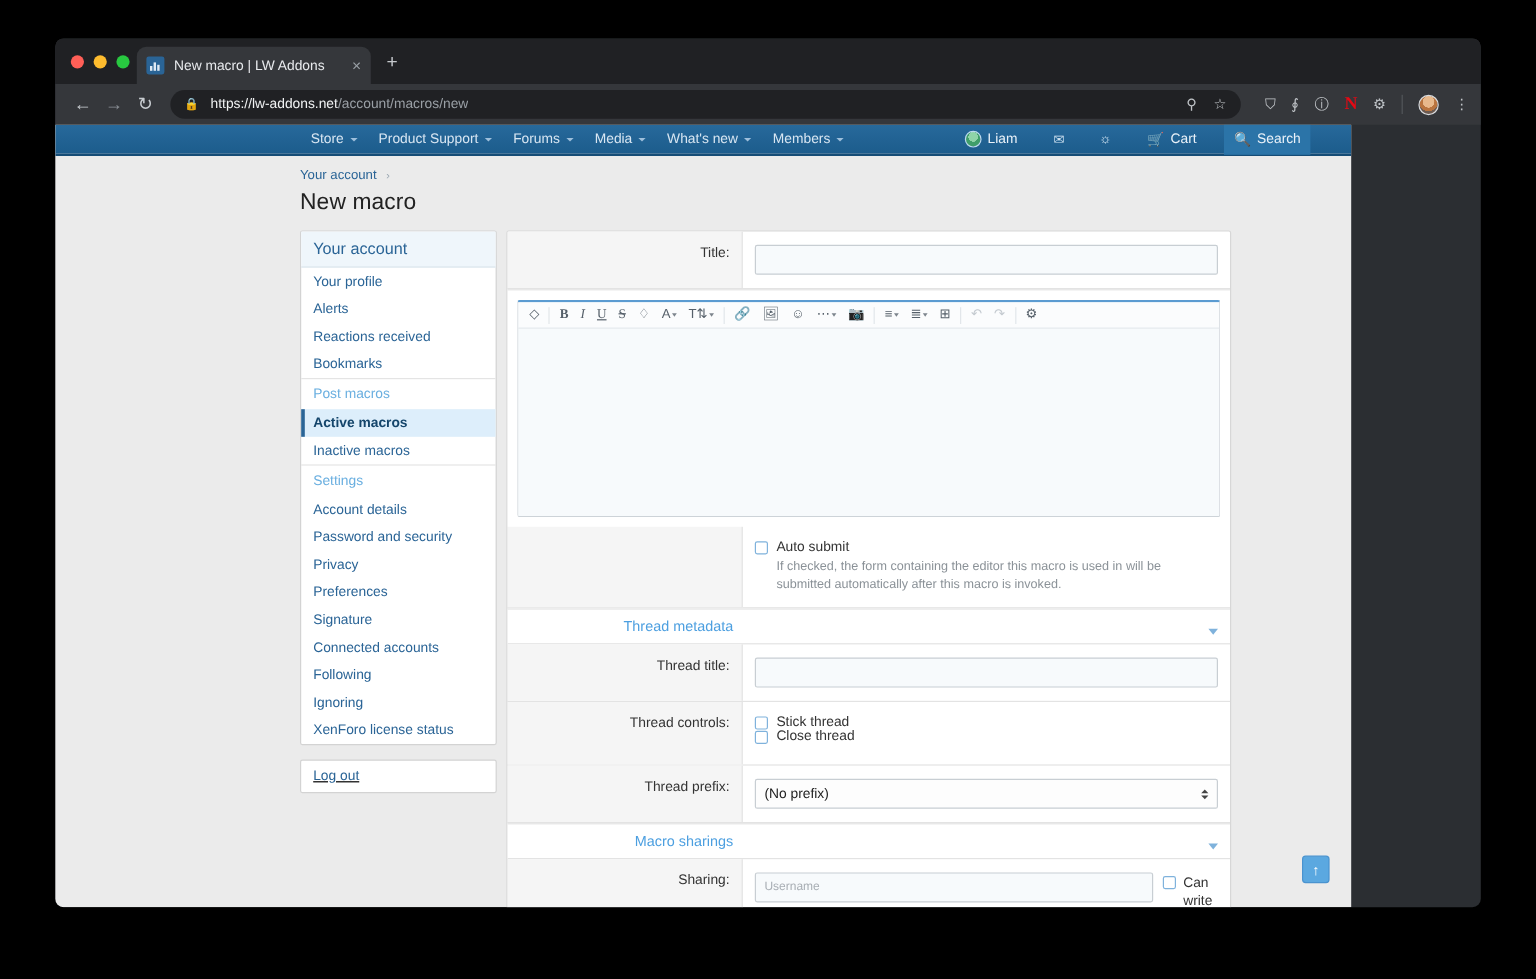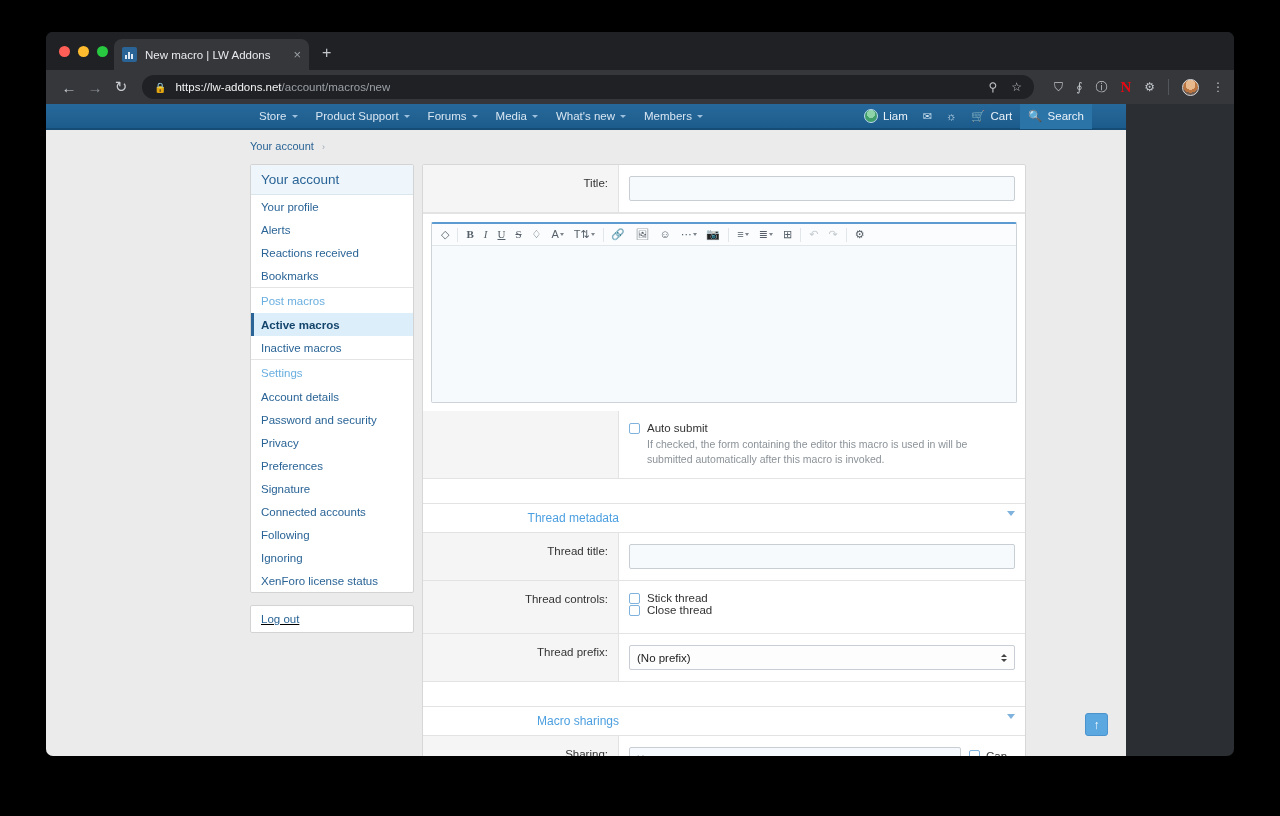--- a/index.html
+++ b/index.html
@@ -88,21 +88,21 @@
     height:26px; background:#1f6496;
     background:linear-gradient(#27699b,#1c5c8c);
     display:flex; align-items:center; position:relative;
     border-bottom:2px solid #154c76;
   }
   .navlinks { display:flex; margin-left:204px; }
   .navlink {
     color:#d8e6f2; font-size:11.5px; padding:0 9px; display:flex; align-items:center; gap:5px;
   }
   .caret { border-left:3.2px solid transparent; border-right:3.2px solid transparent; border-top:3.8px solid #9fc0dc; display:inline-block; }
-  .navright { display:flex; align-items:center; margin-left:auto; margin-right:34px; gap:0; }
+  .navright { display:flex; align-items:center; margin-left:auto; margin-right:34px; gap:15px; }
   .nav-user { display:flex; align-items:center; gap:5px; padding:0 8px; color:#eaf2f9; font-size:11.5px;}
   .nav-ava { width:14px;height:14px;border-radius:50%;
     background:radial-gradient(circle at 50% 34%, #8fd4a8 0 40%, #3f9e6a 41% 100%);
     border:1px solid #bcd9ee; }
   .nav-ico { color:#cfe2f1; font-size:11px; padding:0 7px; }
   .nav-cart, .nav-search { color:#eaf2f9; font-size:11.5px; padding:0 8px; display:flex; align-items:center; gap:5px; }
   .nav-search { background:#2b74a8; height:26px; }
 
   
   .content { padding:10px 0 0 0; }
@@ -169,24 +169,23 @@
   .chkline { display:flex; align-items:flex-start; gap:7px; }
   .chk {
     width:11px; height:11px; flex:none; margin-top:1px;
     border:1px solid #7fb2dc; border-radius:2px; background:#fff;
   }
   .chklabel { font-size:11.5px; color:#333; }
   .hint { font-size:10.5px; color:#8b9298; line-height:1.45; margin-top:3px; max-width:376px;}
 
   
   .sec {
-    display:flex; align-items:flex-start; background:#fff;
+    display:flex; align-items:flex-end; background:#fff;
     border-top:1px solid #e3e3e3; border-bottom:1px solid #e3e3e3;
-    padding:7px 10px 7px 8px;
-    margin-top:24px;
+    padding:7px 10px 7px 0;
   }
   .sec-title { width:196px; text-align:right; color:#4c9fe0; font-size:12px; padding-right:8px;}
   .sec-chev { margin-left:auto; border-left:4px solid transparent; border-right:4px solid transparent; border-top:5px solid #7fb2dc; }
 
   .select {
     width:100%; height:25px; border:1px solid #c8ced3; border-radius:2px;
     background:#fdfdfd; font-size:11.5px; color:#222; padding:0 7px;
     display:flex; align-items:center; position:relative;
   }
   .spin { position:absolute; right:7px; display:flex; flex-direction:column; gap:2px; }
@@ -297,20 +296,21 @@
           <span>Search</span>
         </span>
       </div>
     </div>
 
     <div class="content">
       <div class="crumb">
         <span>Your account</span>
         <span class="chev">›</span>
       </div>
+      <h1 class="page-title">New macro</h1>
 
       <div class="cols">
 
         <div class="sidebar">
           <div class="sbbox">
             <div class="sb-head">Your account</div>
 
             <a class="sb-item">Your profile</a>
             <a class="sb-item">Alerts</a>
             <a class="sb-item">Reactions received</a>

